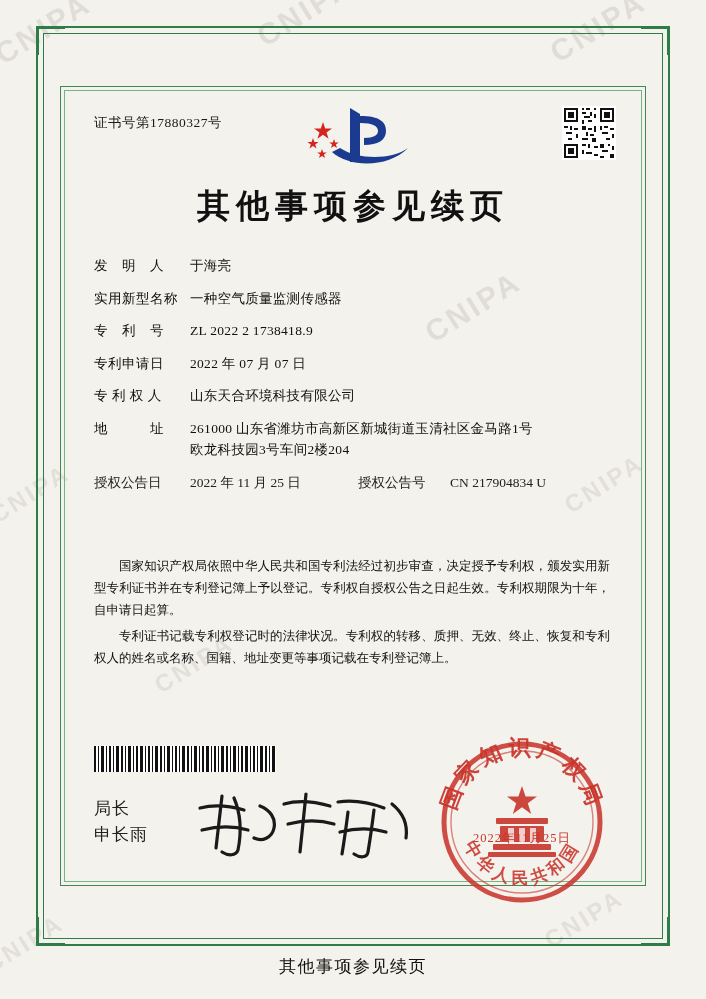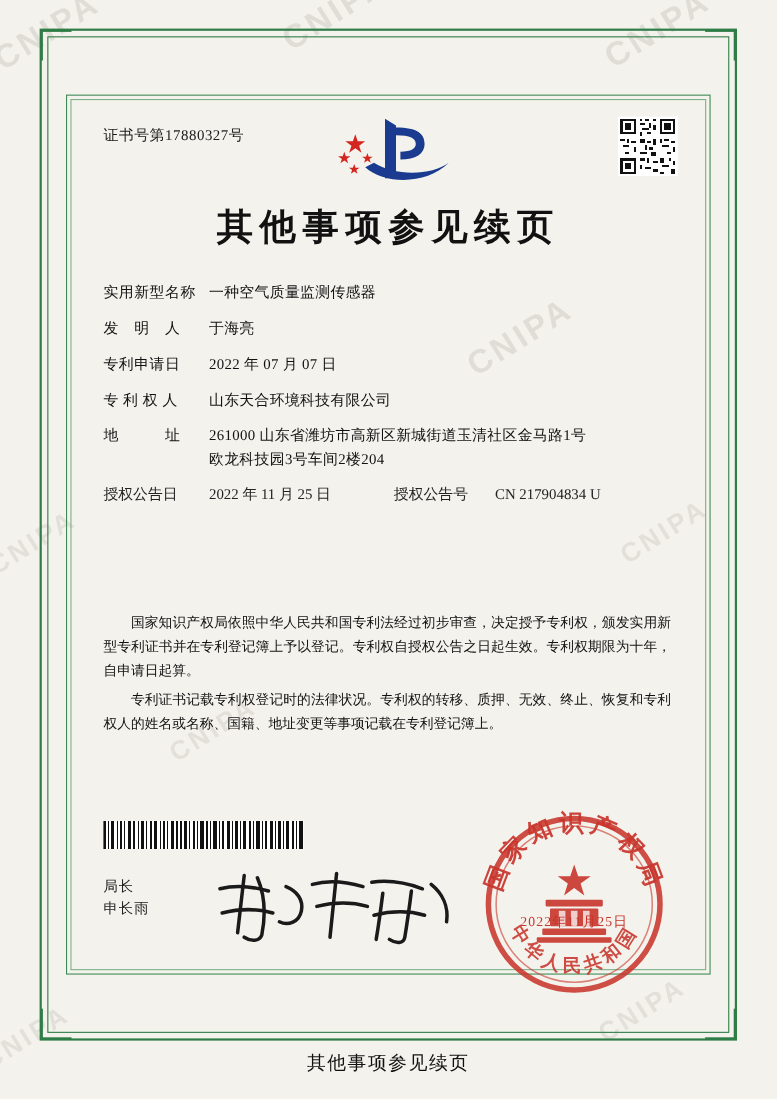--- a/index.html
+++ b/index.html
@@ -209,21 +209,21 @@
     top: 660px;
     width: 182px;
     height: 26px;
   }
 
   
   .sig-labels {
     position: absolute;
     left: 34px;
     top: 710px;
-    font-size: 13px;
+    font-size: 17px;
     line-height: 1.55;
     letter-spacing: 1px;
   }
   .signature {
     position: absolute;
     left: 128px;
     top: 700px;
     width: 240px;
     height: 80px;
   }
@@ -375,29 +375,33 @@
           <polygon points="46,35 47.2,38.4 50.8,38.4 47.9,40.5 49,44 46,41.9 43,44 44.1,40.5 41.2,38.4 44.8,38.4"></polygon>
         </g>
       </svg>
     </div>
 
     <div class="doc-title">其他事项参见续页</div>
 
     <div class="fields">
 
       <div class="field-row">
+        <div class="field-label">发　明　人</div>
+        <div class="field-value">于海亮</div>
+      </div>
+
+      <div class="field-row">
         <div class="field-label">实用新型名称</div>
         <div class="field-value">一种空气质量监测传感器</div>
       </div>
 
       <div class="field-row">
-        <div class="field-label">发　明　人</div>
-        <div class="field-value">于海亮</div>
-      </div>
-
+        <div class="field-label">专　利　号</div>
+        <div class="field-value">ZL 2022 2 1738418.9</div>
+      </div>
 
       <div class="field-row">
         <div class="field-label">专利申请日</div>
         <div class="field-value">2022 年 07 月 07 日</div>
       </div>
 
       <div class="field-row">
         <div class="field-label">专 利 权 人</div>
         <div class="field-value">山东天合环境科技有限公司</div>
       </div>

